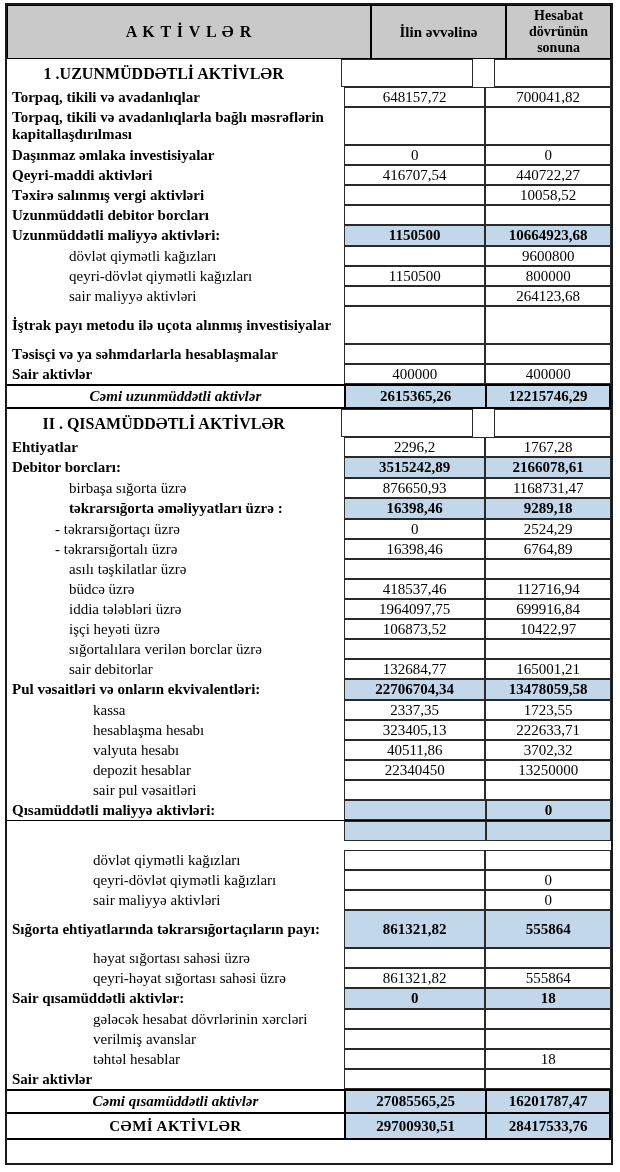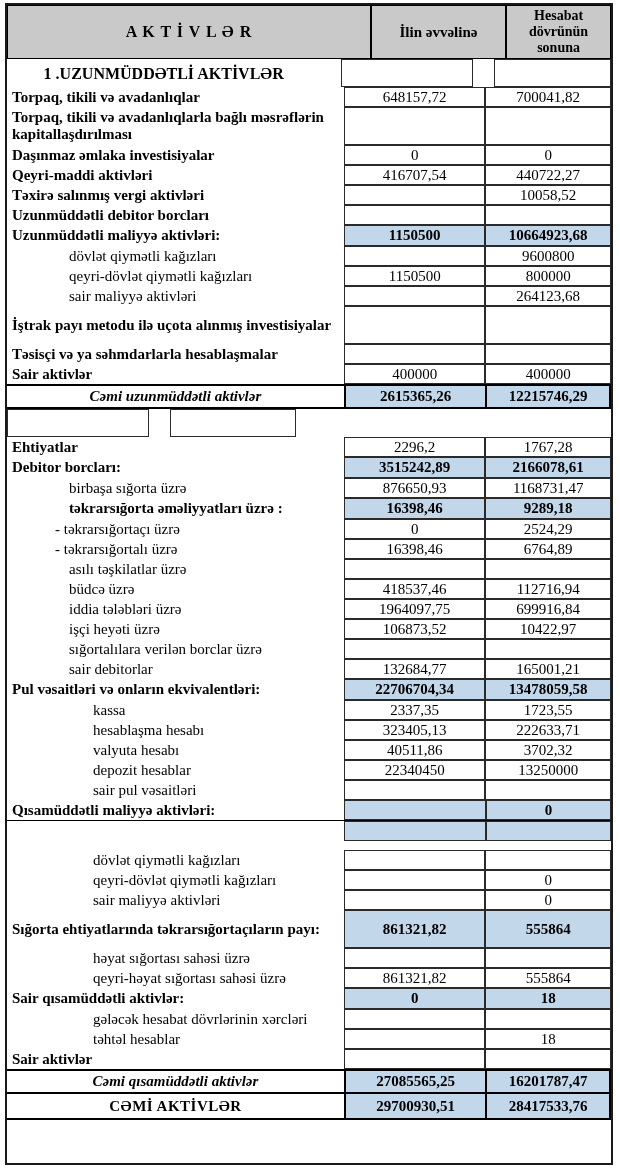--- a/index.html
+++ b/index.html
@@ -137,20 +137,21 @@
           <div class="lab">Sair aktivlər</div>
           <div class="cell c1">400000</div>
           <div class="cell c2">400000</div>
         </div>
         <div class="row total">
           <div class="lab">Cəmi uzunmüddətli aktivlər</div>
           <div class="cell c1">2615365,26</div>
           <div class="cell c2">12215746,29</div>
         </div>
         <div class="row section">
+          <div class="lab">II . QISAMÜDDƏTLİ AKTİVLƏR</div>
           <div class="cell c1"></div>
           <div class="cell c2"></div>
         </div>
         <div class="row item">
           <div class="lab">Ehtiyatlar</div>
           <div class="cell c1">2296,2</div>
           <div class="cell c2">1767,28</div>
         </div>
         <div class="row cat">
           <div class="lab">Debitor borcları:</div>
@@ -282,20 +283,25 @@
           <div class="lab">Sair qısamüddətli aktivlər:</div>
           <div class="cell c1">0</div>
           <div class="cell c2">18</div>
         </div>
         <div class="row sub">
           <div class="lab ind2">gələcək hesabat dövrlərinin xərcləri</div>
           <div class="cell c1"></div>
           <div class="cell c2"></div>
         </div>
         <div class="row sub">
+          <div class="lab ind2">verilmiş  avanslar</div>
+          <div class="cell c1"></div>
+          <div class="cell c2"></div>
+        </div>
+        <div class="row sub">
           <div class="lab ind2">təhtəl hesablar</div>
           <div class="cell c1"></div>
           <div class="cell c2">18</div>
         </div>
         <div class="row item">
           <div class="lab">Sair aktivlər</div>
           <div class="cell c1"></div>
           <div class="cell c2"></div>
         </div>
         <div class="row total">

